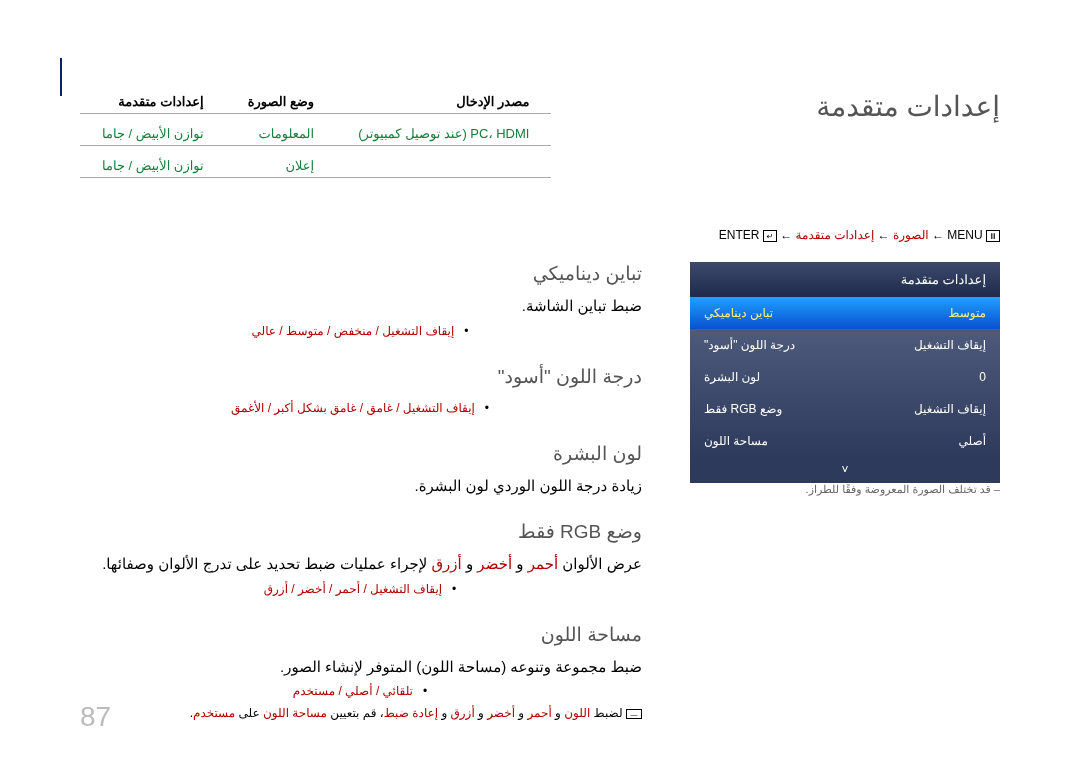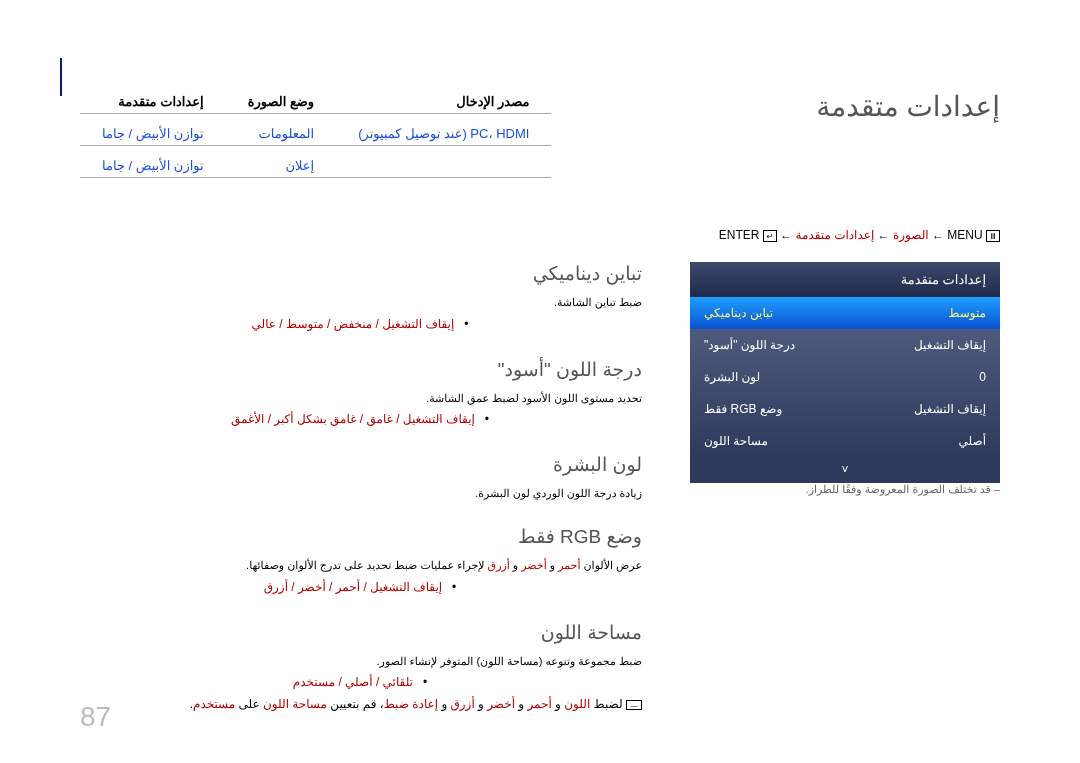--- a/index.html
+++ b/index.html
@@ -42,21 +42,21 @@
     direction: rtl;
   }
   .col-group table { border-collapse: collapse; }
   .col-group td {
     padding: 4px 22px;
     text-align: right;
     vertical-align: top;
   }
   .col-group .hdr { font-weight: bold; font-size: 13px; }
   .col-hr { border-top: 0.5px solid #aaa; }
-  .col-group .red { color: #1d4ed8; }
+  .col-group .red { color: #15803d; }
 
   .breadcrumb {
     margin-top: 42px;
     font-size: 12px;
     font-weight: normal;
     direction: rtl;
   }
   .breadcrumb .arrow { color:#000; font-family:Arial; }
   .breadcrumb .red { color: #b00000; }
   .breadcrumb .icon {
@@ -111,21 +111,21 @@
     direction: rtl;
     color: #000;
   }
   .content h3 {
     font-size: 19px;
     color: #555;
     font-weight: 400;
     margin-bottom: 8px;
   }
   .content .section { margin-bottom: 22px; }
-  .content p { line-height: 1.7; font-size: 11px; }
+  .content p { line-height: 1.7; font-size: 15px; }
   .content .bullet { color: #b00000; font-size:12px; line-height: 2.0; text-align: center; }
   .content .bullet::before {
     content: "•"; color:#000; margin-left: 10px; margin-right: 2px;
   }
   .content .redinline { color: #b00000; margin-top: 32px; }
   .dash-ic {
     display:inline-block; width:16px; height:10px; border:1px solid #000;
     vertical-align:middle; font-size:7px; line-height:10px; text-align:center;
     font-family:Arial; direction:ltr;
   }
@@ -232,21 +232,20 @@
     <div class="content">
 
       <div class="section">
         <h3>تباين ديناميكي</h3>
         <p>ضبط تباين الشاشة.</p>
         <p class="bullet">إيقاف التشغيل / منخفض / متوسط / عالي</p>
       </div>
 
       <div class="section">
         <h3>درجة اللون "أسود"</h3>
-        <p>تحديد مستوى اللون الأسود لضبط عمق الشاشة.</p>
         <p class="bullet">إيقاف التشغيل / غامق / غامق بشكل أكبر / الأغمق</p>
       </div>
 
       <div class="section">
         <h3>لون البشرة</h3>
         <p>
           <span>زيادة درجة اللون الوردي لون البشرة.</span>
         </p>
       </div>
 

